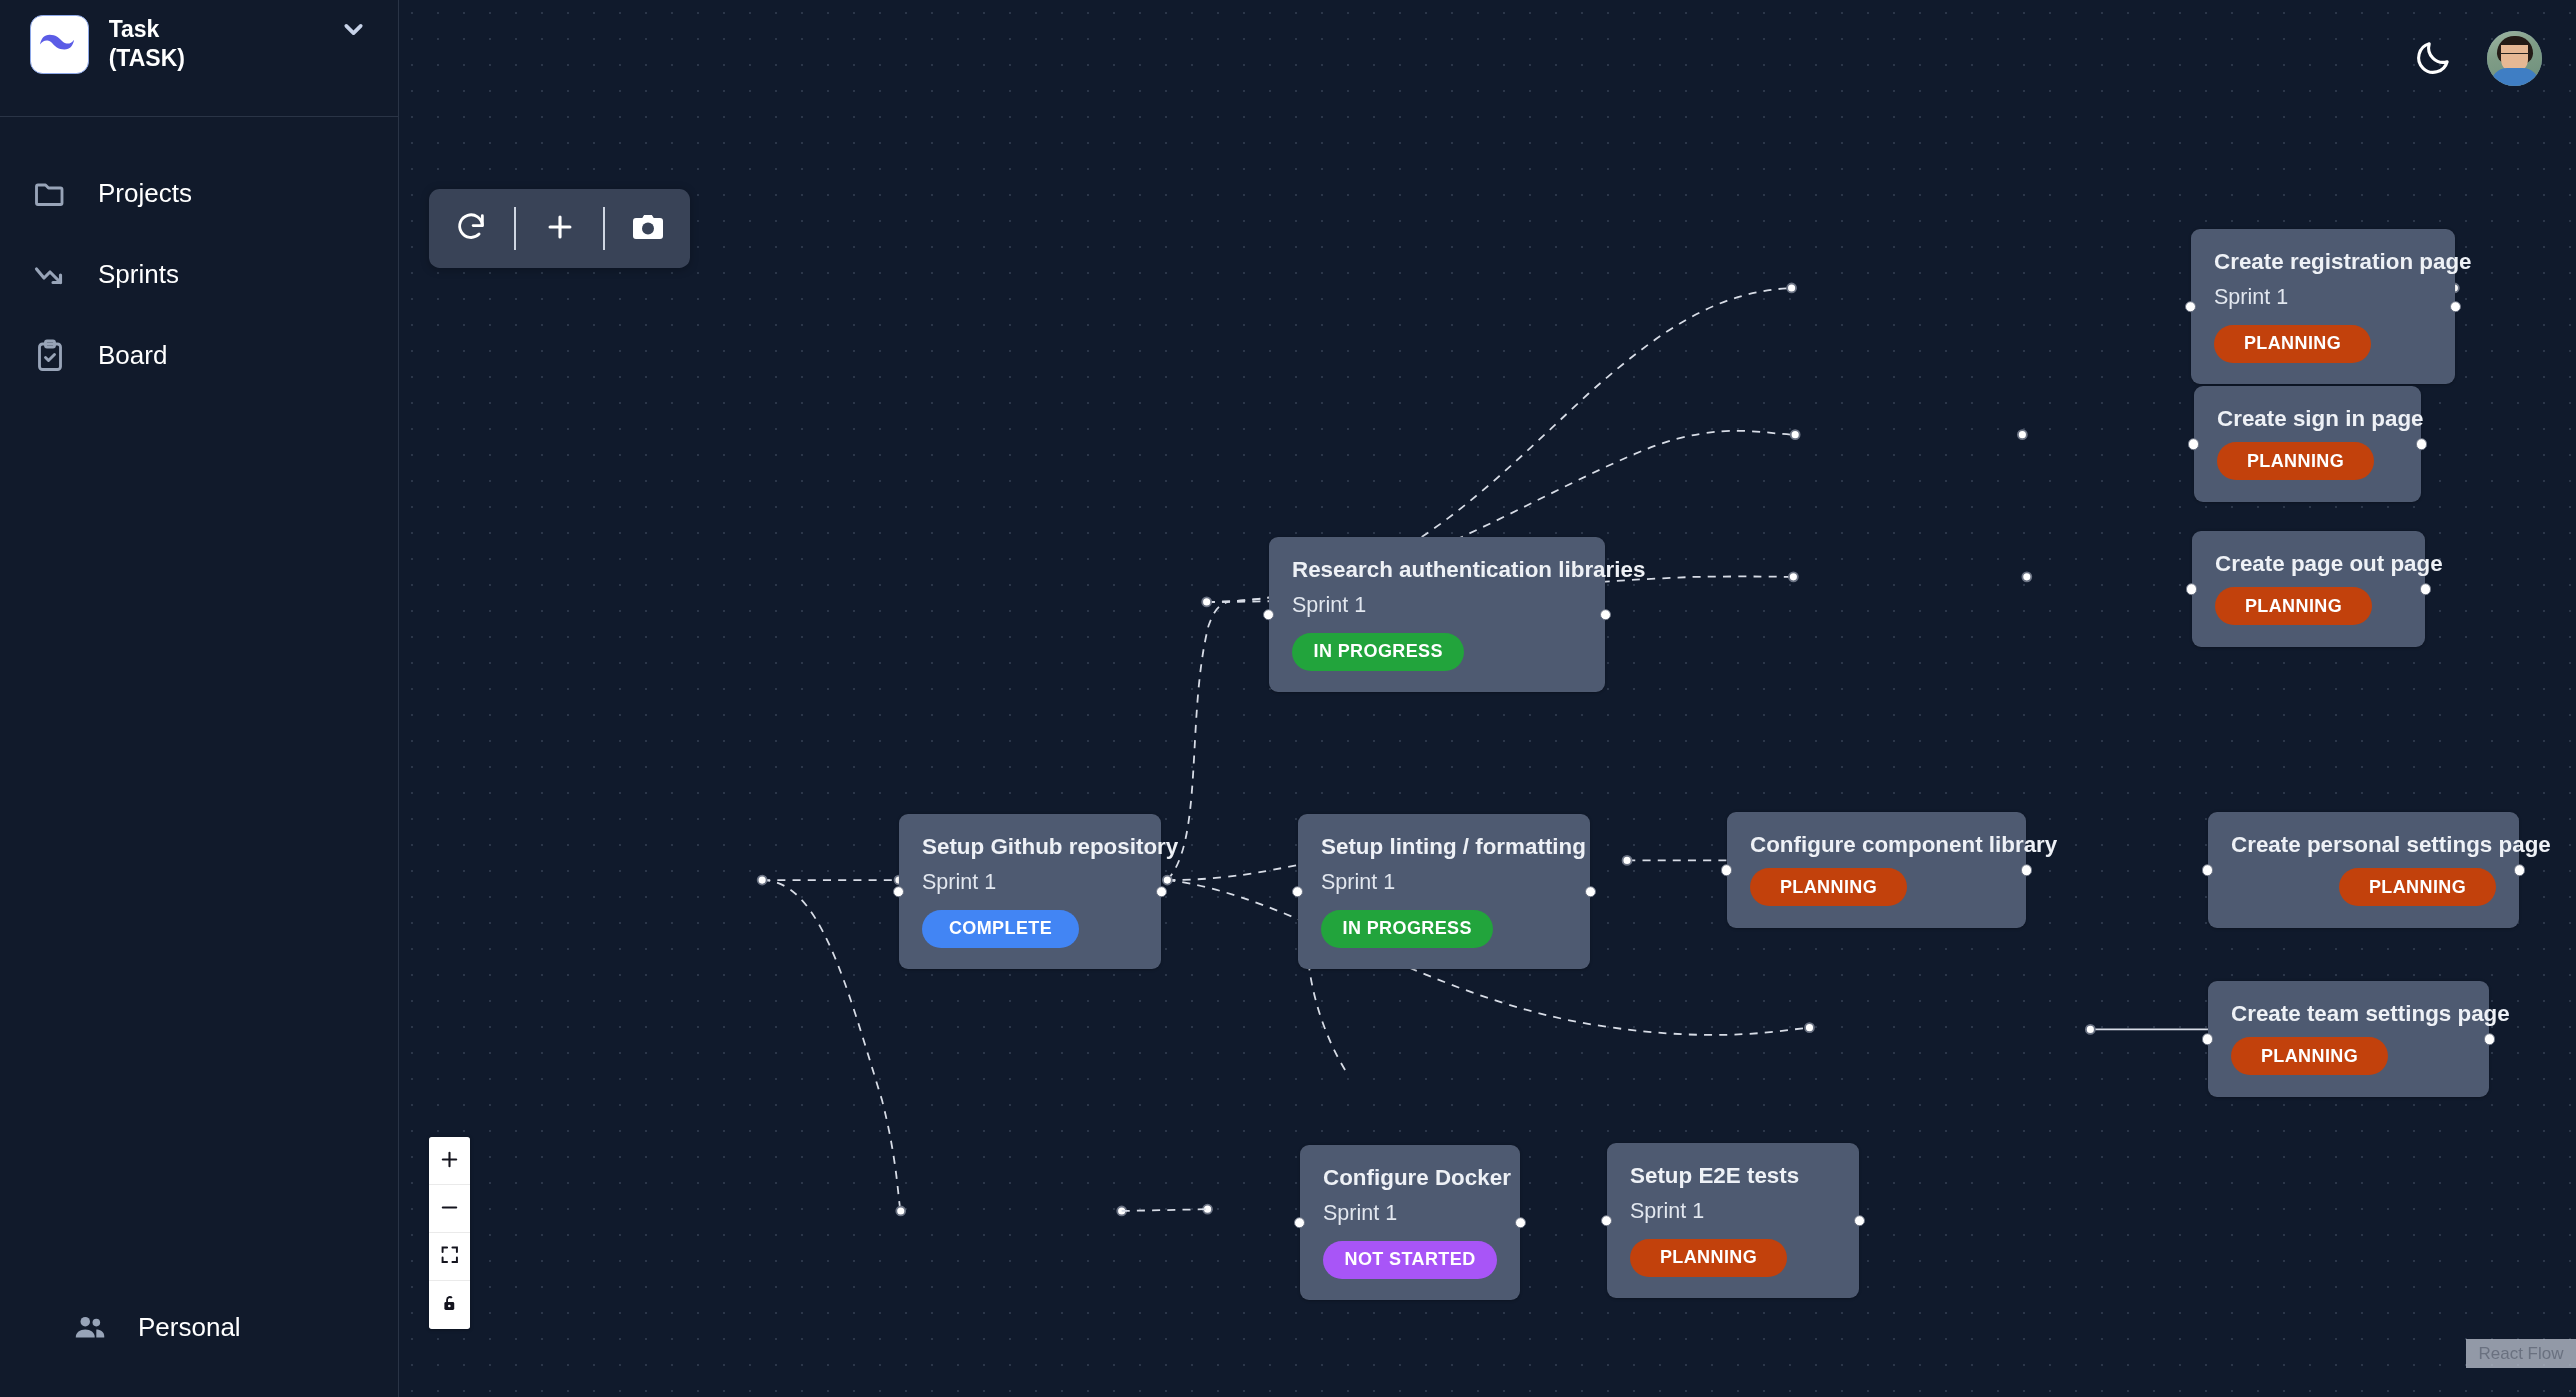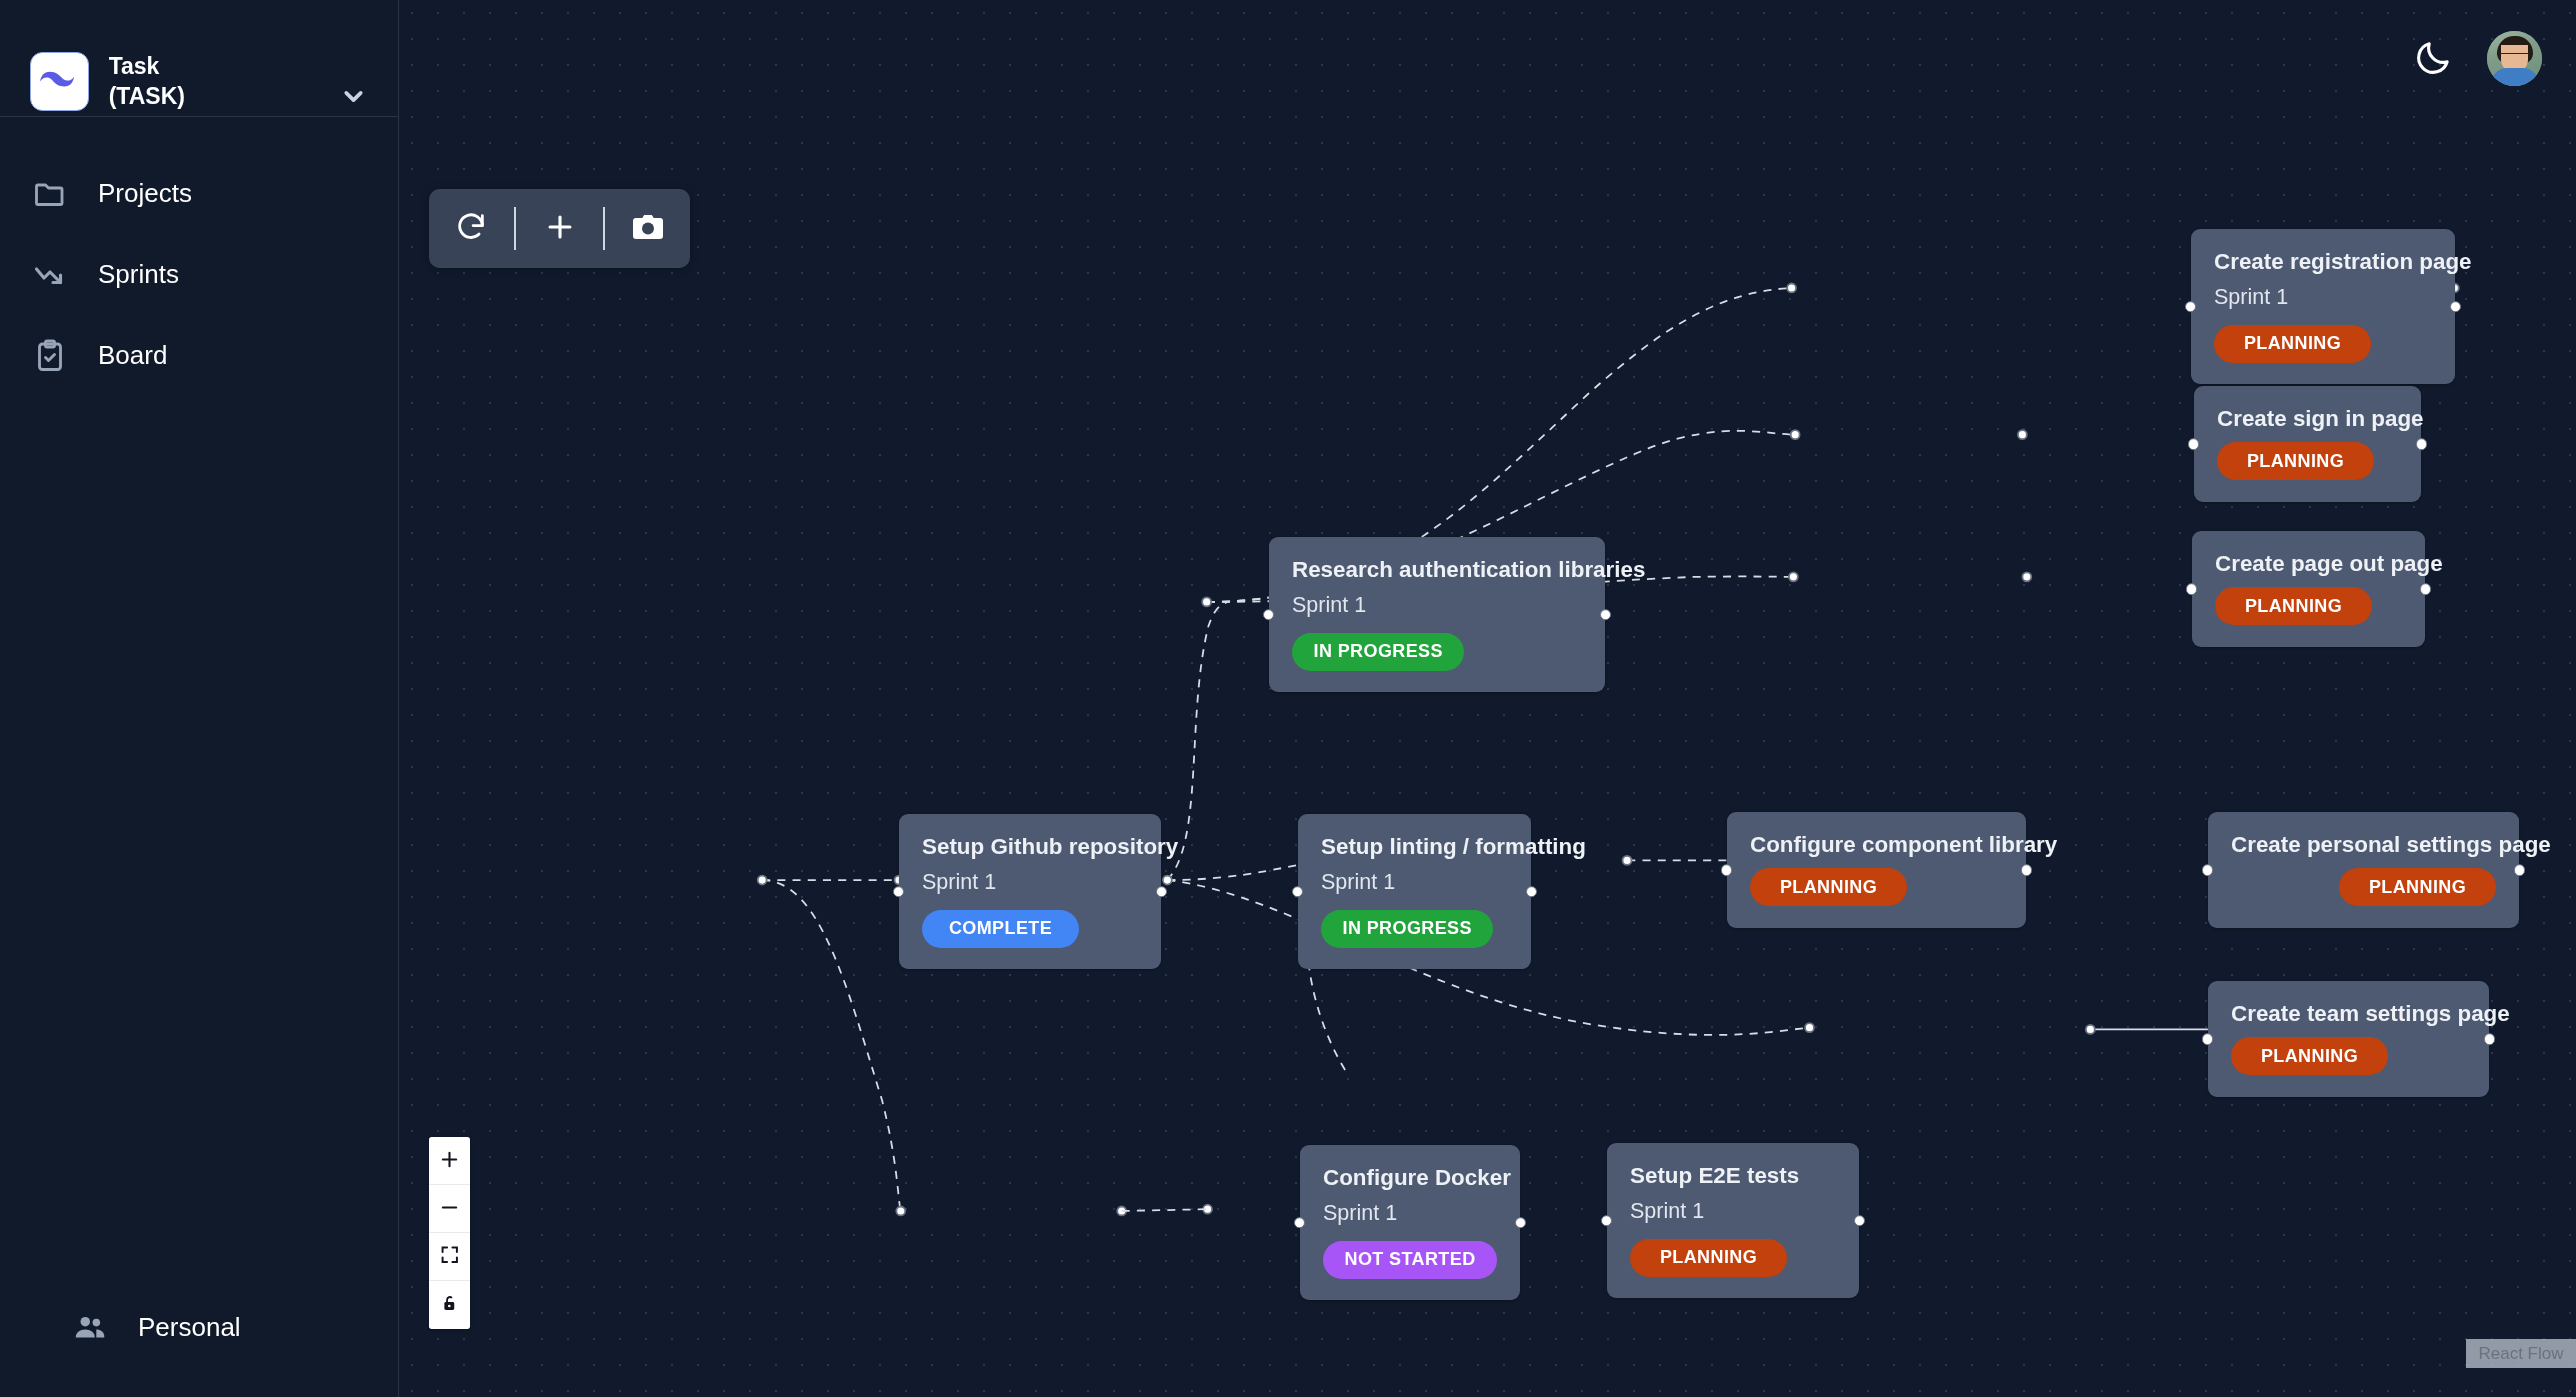--- a/index.html
+++ b/index.html
@@ -14,22 +14,22 @@
   
   .sidebar {
     width: 399px; height: 1397px;
     background: #111a2b;
     border-right: 0.9px solid #2a3446;
     display: flex; flex-direction: column;
     flex: 0 0 399px;
   }
   .brand {
     height: 117px;
-    display: flex; align-items: flex-end;
-    padding: 5px 30px;
+    display: flex; align-items: flex-start;
+    padding: 15px 30px;
     border-bottom: 0.9px solid #2a3446;
     gap: 19.7px;
   }
   .brand-logo {
     width: 59px; height: 59px;
     background: #ffffff;
     border-radius: 12.5px;
     border: 1.8px solid #8ea8e8;
     display: flex; align-items: center; justify-content: center;
     flex: 0 0 59px;
@@ -381,21 +381,21 @@
       </div>
 
       <div class="node" style="left:500px; top:814px; width:262px;">
         <div class="handle left"></div>
         <div class="handle right"></div>
         <div class="node-title">Setup Github repository</div>
         <div class="node-sprint">Sprint 1</div>
         <span class="badge complete">COMPLETE</span>
       </div>
 
-      <div class="node" style="left:899px; top:814px; width:233px;">
+      <div class="node" style="left:899px; top:814px; width:292px;">
         <div class="handle left"></div>
         <div class="handle right"></div>
         <div class="node-title">Setup linting / formatting</div>
         <div class="node-sprint">Sprint 1</div>
         <span class="badge in_progress">IN PROGRESS</span>
       </div>
 
       <div class="node" style="left:1328px; top:812px; width:299px;">
         <div class="handle left"></div>
         <div class="handle right"></div>

